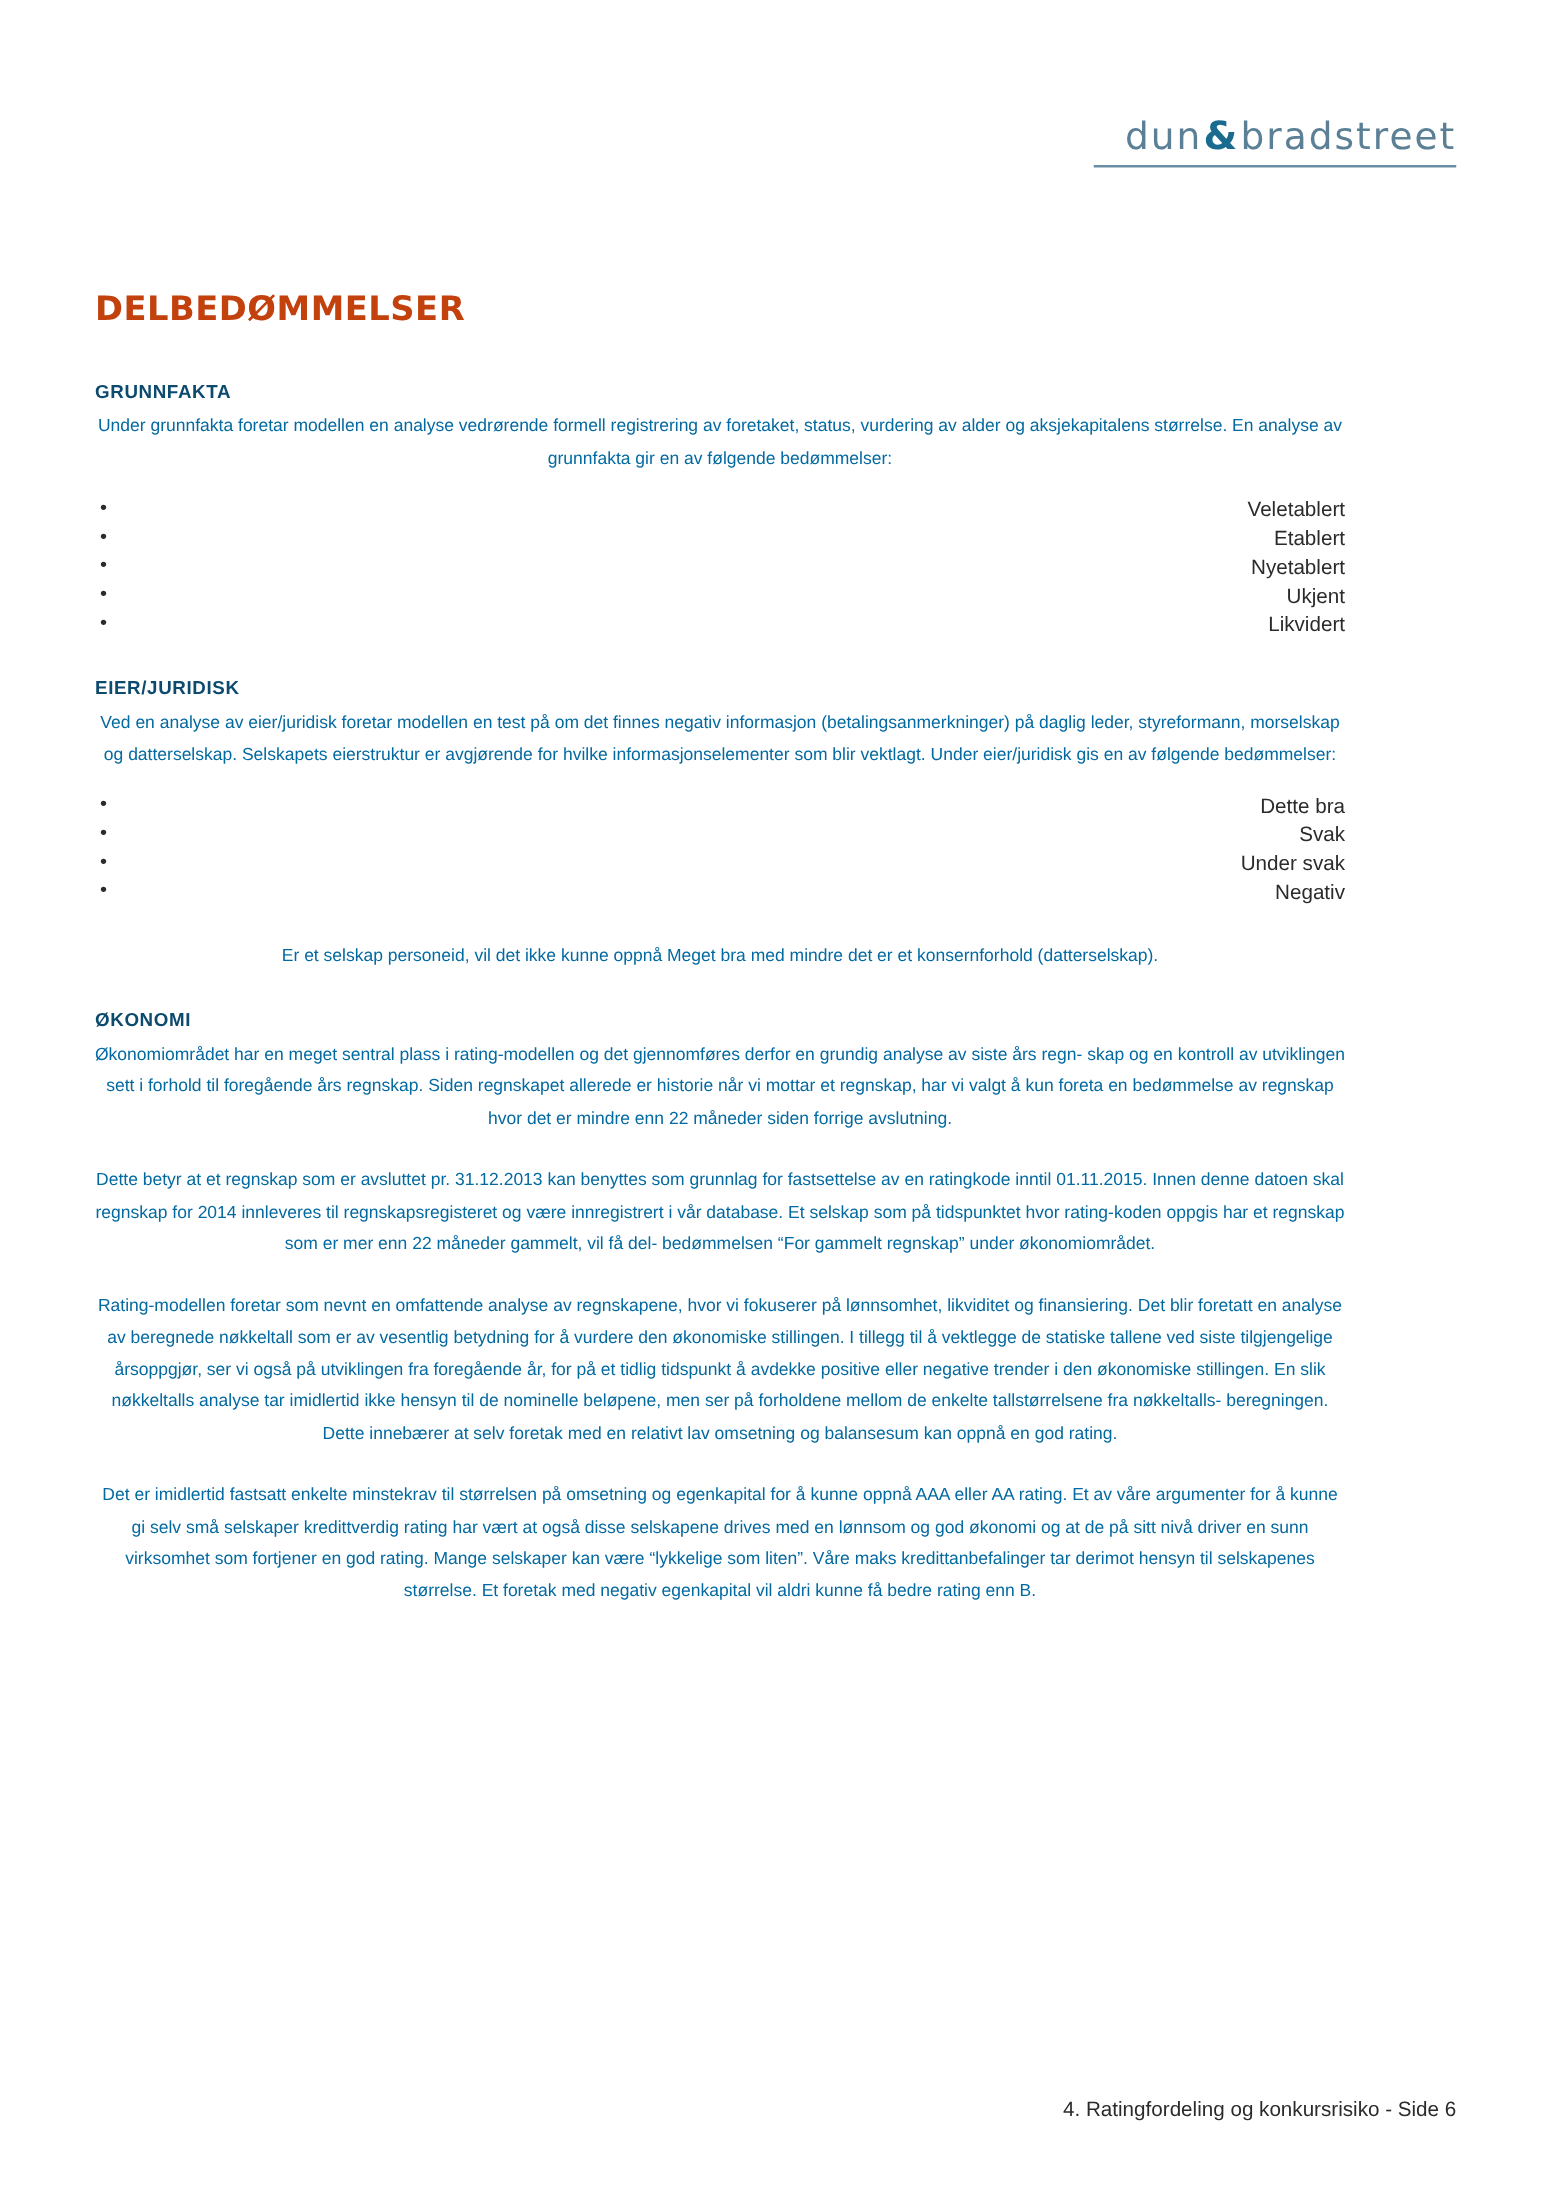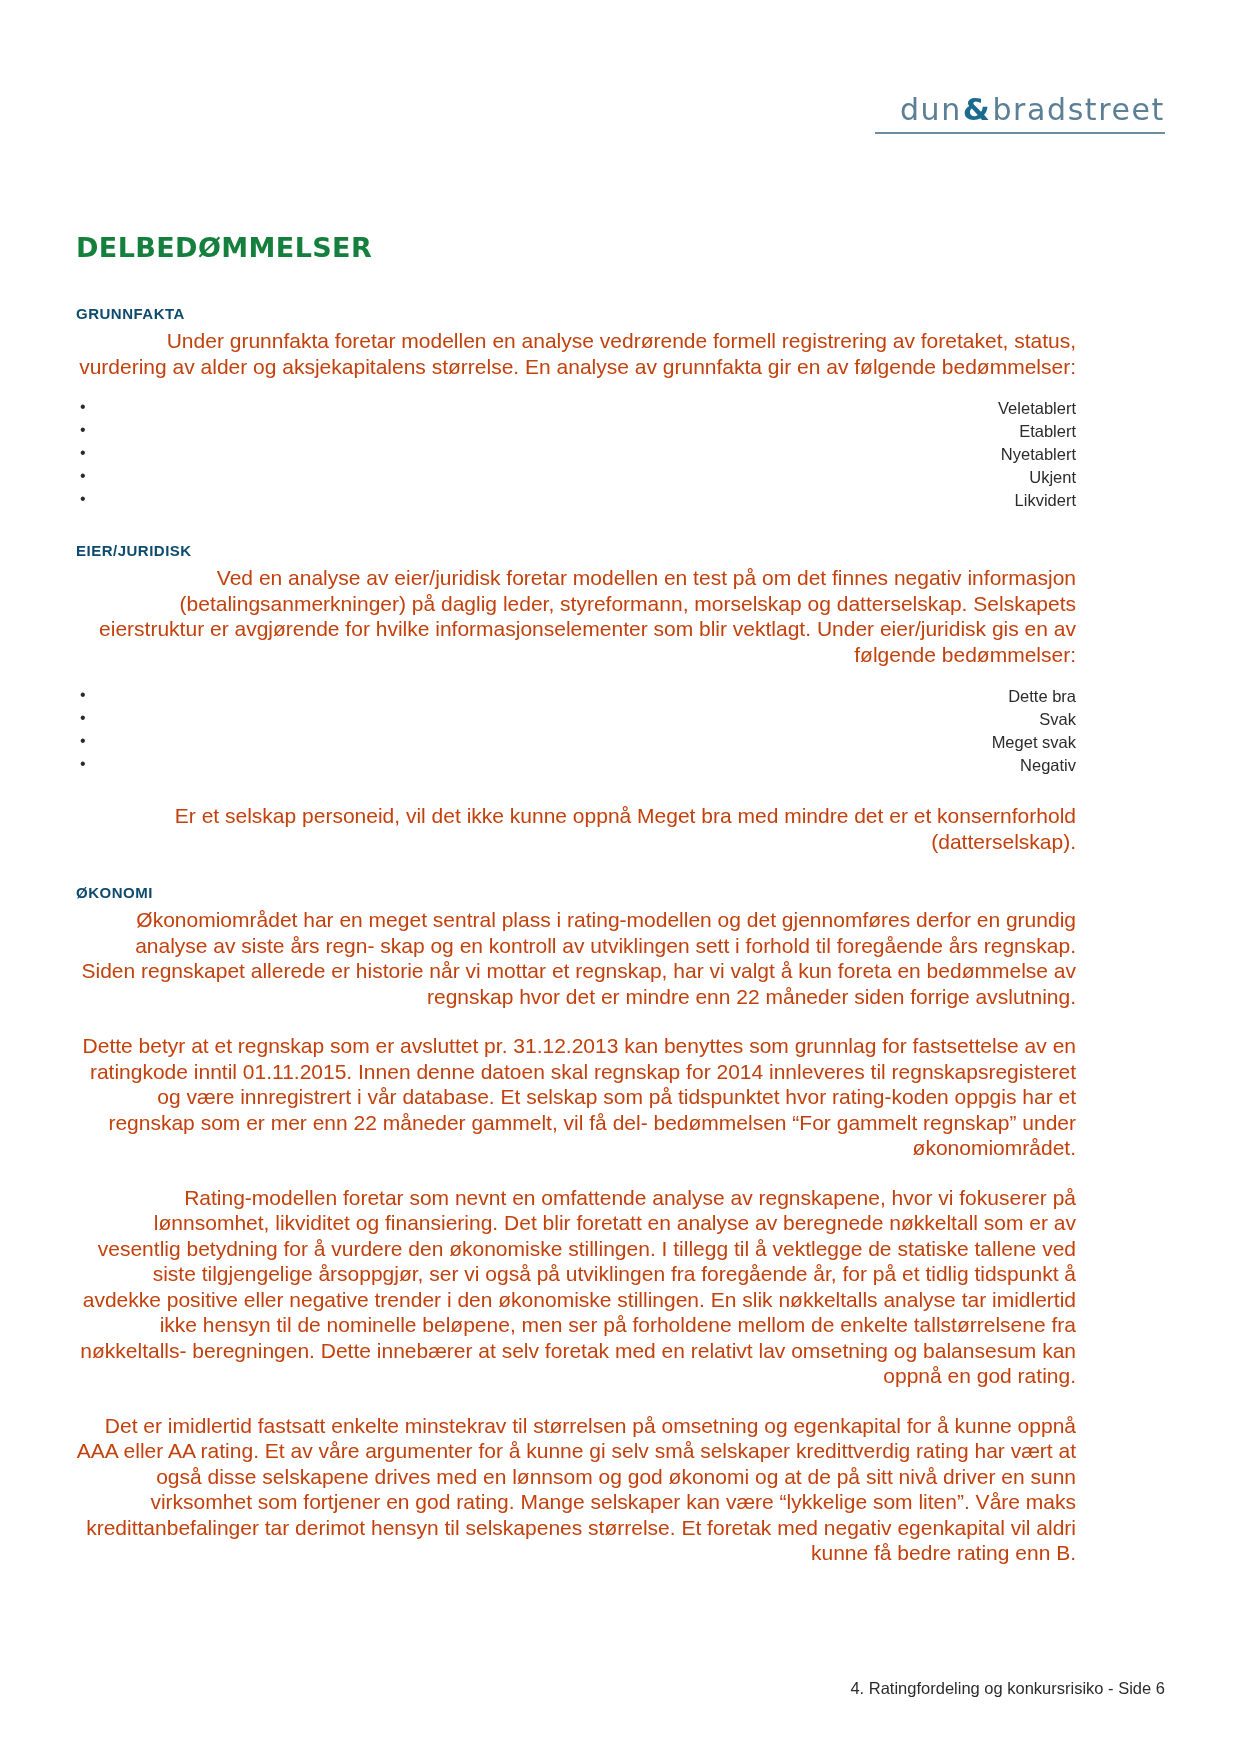--- a/index.html
+++ b/index.html
@@ -60,38 +60,38 @@
     left: 76px;
     width: 1000px;
   }
 
   h1.doc-title {
     font-family: "DejaVu Sans", sans-serif;
     font-size: 27px;
     font-weight: bold;
     letter-spacing: 0.4px;
     margin: 0 0 42px 0;
-    color: #15803d;
+    color: #c2410c;
   }
 
   h2.section-title {
     font-family: "Liberation Sans", sans-serif;
     font-size: 15px;
     font-weight: bold;
     letter-spacing: 0.5px;
     margin: 0 0 6px 0;
     color: #0c4a6e;
   }
 
   p.para {
-    font-size: 21px;
+    font-size: 14px;
     line-height: 25.5px;
     margin: 0 0 0 0;
-    color: #c2410c;
-    text-align: right;
+    color: #0369a1;
+    text-align: center;
   }
   p.para + p.para {
     margin-top: 24px;
   }
 
   ul.bullets {
     list-style: none;
     margin: 18px 0 0 0;
     padding: 0 0 0 4px;
     text-align: right;
@@ -153,21 +153,21 @@
     </div>
 
     <div class="gap-lg"></div>
 
     <div class="block">
       <h2 class="section-title">EIER/JURIDISK</h2>
       <p class="para">Ved en analyse av eier/juridisk foretar modellen en test på om det finnes negativ informasjon (betalingsanmerkninger) på daglig leder, styreformann, morselskap og datterselskap. Selskapets eierstruktur er avgjørende for hvilke informasjonselementer som blir vektlagt. Under eier/juridisk gis en av følgende bedømmelser:</p>
       <ul class="bullets">
         <li>Dette bra</li>
         <li>Svak</li>
-        <li>Meget svak</li>
+        <li>Under svak</li>
         <li>Negativ</li>
       </ul>
       <div class="gap-md"></div>
       <p class="para">Er et selskap personeid, vil det ikke kunne oppnå Meget bra med mindre det er et konsernforhold (datterselskap).</p>
     </div>
 
     <div class="gap-lg"></div>
 
     <div class="block">
       <h2 class="section-title">ØKONOMI</h2>

